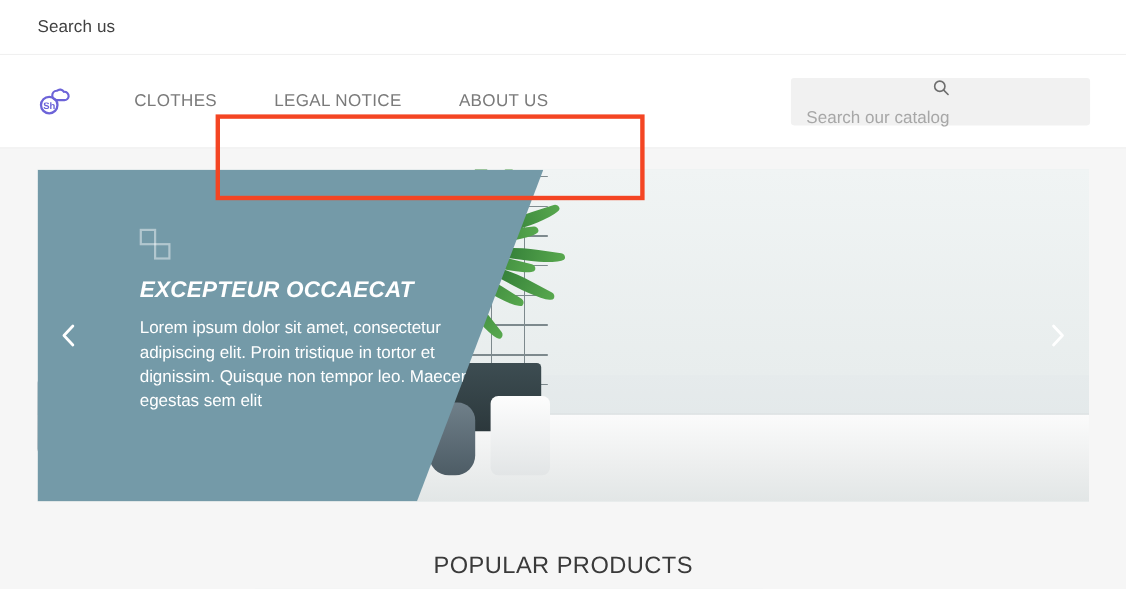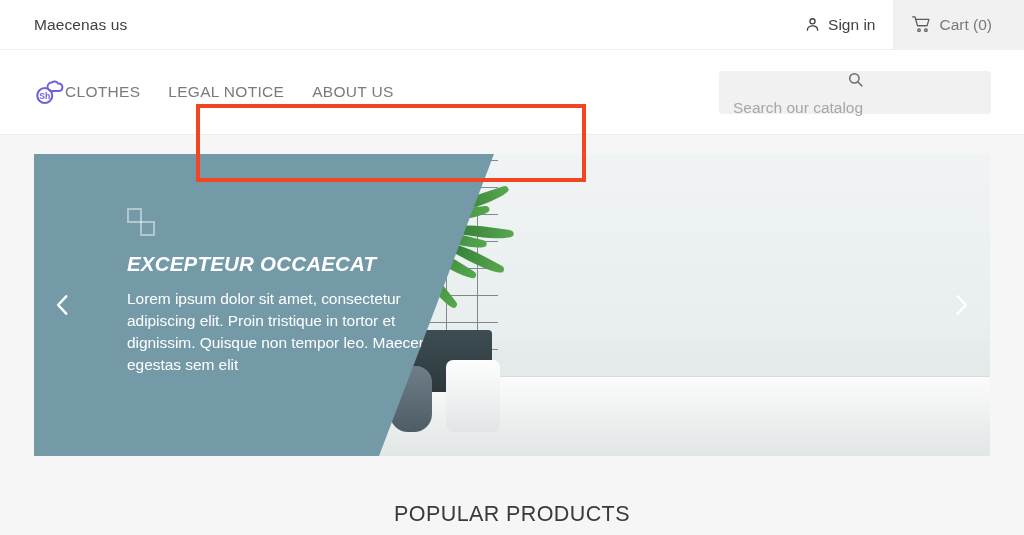--- a/index.html
+++ b/index.html
@@ -79,21 +79,22 @@
     font-size: 18.5px;
     font-weight: bold;
     color: #6c63d8;
     letter-spacing: -.2px;
   }
 
   
   .mainnav {
     display: flex;
     align-items: flex-start;
-    gap: 28px;
+    gap: 52px;
+    margin-left: 57px;
   }
   .nav-item {
     font-size: 15.5px;
     color: #7a7a7a;
     letter-spacing: .3px;
     cursor: pointer;
     white-space: nowrap;
   }
 
   
@@ -268,43 +269,21 @@
     font-size: 21.5px;
     color: #3a3a3a;
     letter-spacing: .4px;
   }
 </style>
 </head>
 <body>
 
 <div class="topbar">
   <div class="topbar-left">
-    <span class="contact-us">Maecenas us</span>
-  </div>
-  <div class="topbar-right">
-    <div class="signin">
-      <span>
-        <svg class="icon-svg" width="17" height="17" viewBox="0 0 24 24" fill="none" stroke="#414141" stroke-width="1.9" stroke-linecap="round" stroke-linejoin="round">
-          <circle cx="12" cy="7.5" r="3.6"></circle>
-          <path d="M4.8 20c0-3.8 3.2-6 7.2-6s7.2 2.2 7.2 6"></path>
-        </svg>
-      </span>
-      <span>Sign in</span>
-    </div>
-    <div class="cart-btn">
-      <span>
-        <svg class="icon-svg" width="20" height="19" viewBox="0 0 24 24" fill="none" stroke="#5c5c5c" stroke-width="1.6" stroke-linecap="round" stroke-linejoin="round">
-          <path d="M1.5 2.5h3l3 11h11"></path>
-          <path d="M4.9 5.5H22l-2.2 8H7.6"></path>
-          <circle cx="9.5" cy="19.2" r="1.6"></circle>
-          <circle cx="18.2" cy="19.2" r="1.6"></circle>
-        </svg>
-      </span>
-      <span>Cart (0)</span>
-    </div>
+    <span class="contact-us">Search us</span>
   </div>
 </div>
 
 <div class="header">
 
   <div class="brand">
     <span>
       <svg class="icon-svg" width="30" height="25" viewBox="0 0 40 33">
         <path d="M22.5 3.2c2.4-2.4 6.6-1.7 8.2 1.3 3.3-.5 6.1 2.2 5.8 5.4-.2 2.6-2.4 4.6-5 4.6h-9.2c-3.1 0-5.6-2.5-5.6-5.6 0-3 2.3-5.5 5.3-5.7z" fill="none" stroke="#6c63d8" stroke-width="2.6" stroke-linejoin="round"></path>
         <circle cx="13" cy="20.5" r="10" fill="none" stroke="#6c63d8" stroke-width="2.8"></circle>

